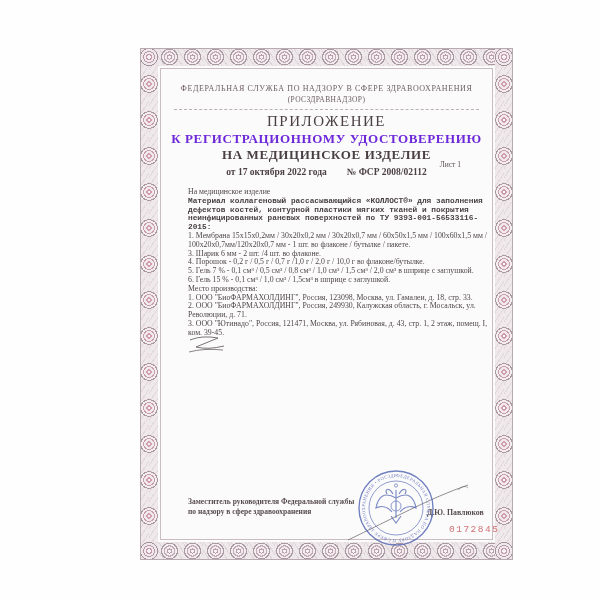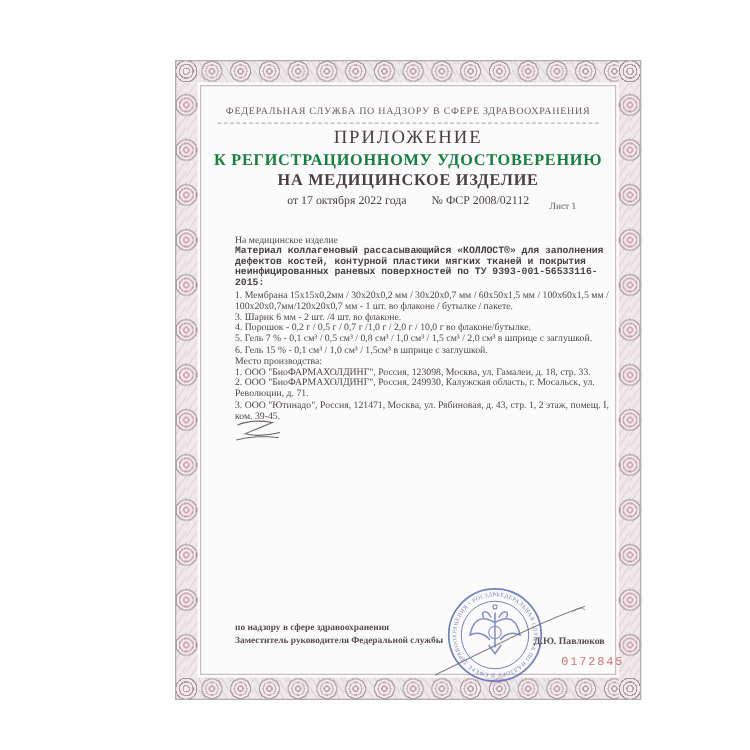--- a/index.html
+++ b/index.html
@@ -29,23 +29,23 @@
   .c-tl{left:0;top:0;} .c-tr{right:0;top:0;} .c-bl{left:0;bottom:0;} .c-br{right:0;bottom:0;}
   .outer-line{position:absolute;inset:0;border:1px solid #b9aab1;pointer-events:none;}
   .inner-line{position:absolute;inset:20px;border:1px solid #cbbcc2;pointer-events:none;}
 
   
   .hdr{position:absolute;left:24px;right:24px;top:36px;text-align:center;color:#6b5c60;}
   .agency1{font-size:8px;letter-spacing:0.6px;}
   .agency2{font-size:7.5px;letter-spacing:0.4px;margin-top:2px;}
   .rule{border-top:1px dashed #bcb0b5;margin:5px 10px 2px 10px;height:0;}
   .title1{font-size:15px;font-weight:normal;color:#4a3f44;letter-spacing:1.5px;margin-top:3px;}
-  .title2{font-size:13px;font-weight:bold;color:#15803d;letter-spacing:0.6px;margin-top:1px;}
+  .title2{font-size:13px;font-weight:bold;color:#6d28d9;letter-spacing:0.6px;margin-top:1px;}
   .title3{font-size:13px;font-weight:bold;color:#4a3f44;letter-spacing:0.6px;}
-  .dateline{font-size:9.5px;font-weight:normal;color:#4a3f44;margin-top:4px;}
+  .dateline{font-size:9.5px;font-weight:bold;color:#4a3f44;margin-top:4px;}
   .dateline .num{margin-left:20px;}
   .sheet{position:absolute;right:52px;top:112px;font-size:7.5px;color:#5a4f52;}
 
   
   .bodytxt{position:absolute;left:48px;right:16px;top:140px;font-size:7.8px;line-height:8.8px;
            color:#4e4649;text-align:left;}
   .bodytxt p{margin:0;}
   .bold{font-weight:bold;color:#463e41;font-family:Liberation Mono, monospace;}
 
   
@@ -70,20 +70,21 @@
     <div class="band band-v band-right"></div>
     <div class="corner c-tl"></div>
     <div class="corner c-tr"></div>
     <div class="corner c-bl"></div>
     <div class="corner c-br"></div>
     <div class="outer-line"></div>
     <div class="inner-line"></div>
 
     <div class="hdr">
       <div class="agency1">ФЕДЕРАЛЬНАЯ СЛУЖБА ПО НАДЗОРУ В СФЕРЕ ЗДРАВООХРАНЕНИЯ</div>
+      <div class="agency2">(РОСЗДРАВНАДЗОР)</div>
       <div class="rule"></div>
       <div class="title1">ПРИЛОЖЕНИЕ</div>
       <div class="title2">К РЕГИСТРАЦИОННОМУ УДОСТОВЕРЕНИЮ</div>
       <div class="title3">НА МЕДИЦИНСКОЕ ИЗДЕЛИЕ</div>
       <div class="dateline">
         <span>от 17 октября 2022 года</span><span class="num">№  ФСР 2008/02112</span>
       </div>
     </div>
     <div class="sheet">Лист 1</div>
 
@@ -100,22 +101,22 @@
       <p>2. ООО "БиоФАРМАХОЛДИНГ", Россия, 249930, Калужская область, г. Мосальск, ул. Революции, д. 71.</p>
       <p>3. ООО "Ютинадо", Россия, 121471, Москва, ул. Рябиновая, д. 43, стр. 1, 2 этаж, помещ. I, ком. 39-45.</p>
     </div>
 
     <svg class="squiggle" viewBox="0 0 42 22">
       <path d="M4 6 Q16 1 32 4 L10 13 Q22 16 38 12" fill="none" stroke="#6a6468" stroke-width="0.9"></path>
       <path d="M3 18 Q18 14 37 16" fill="none" stroke="#6a6468" stroke-width="0.8"></path>
     </svg>
 
     <div class="signer">
+      <div>Заместитель руководителя Федеральной службы</div>
       <div>по надзору в сфере здравоохранения</div>
-      <div>Заместитель руководителя Федеральной службы</div>
     </div>
     <div class="signer-name">Д.Ю. Павлюков</div>
     <div class="serial">0172845</div>
 
     <svg class="signature" viewBox="0 0 145 70">
       <path d="M8 64 C 50 44, 90 22, 128 9" fill="none" stroke="#5c5860" stroke-width="0.9" opacity="0.75"></path>
       <path d="M118 14 q 6 -6 10 -2" fill="none" stroke="#5c5860" stroke-width="0.8" opacity="0.6"></path>
     </svg>
 
     <svg class="stamp" viewBox="0 0 84 84">

